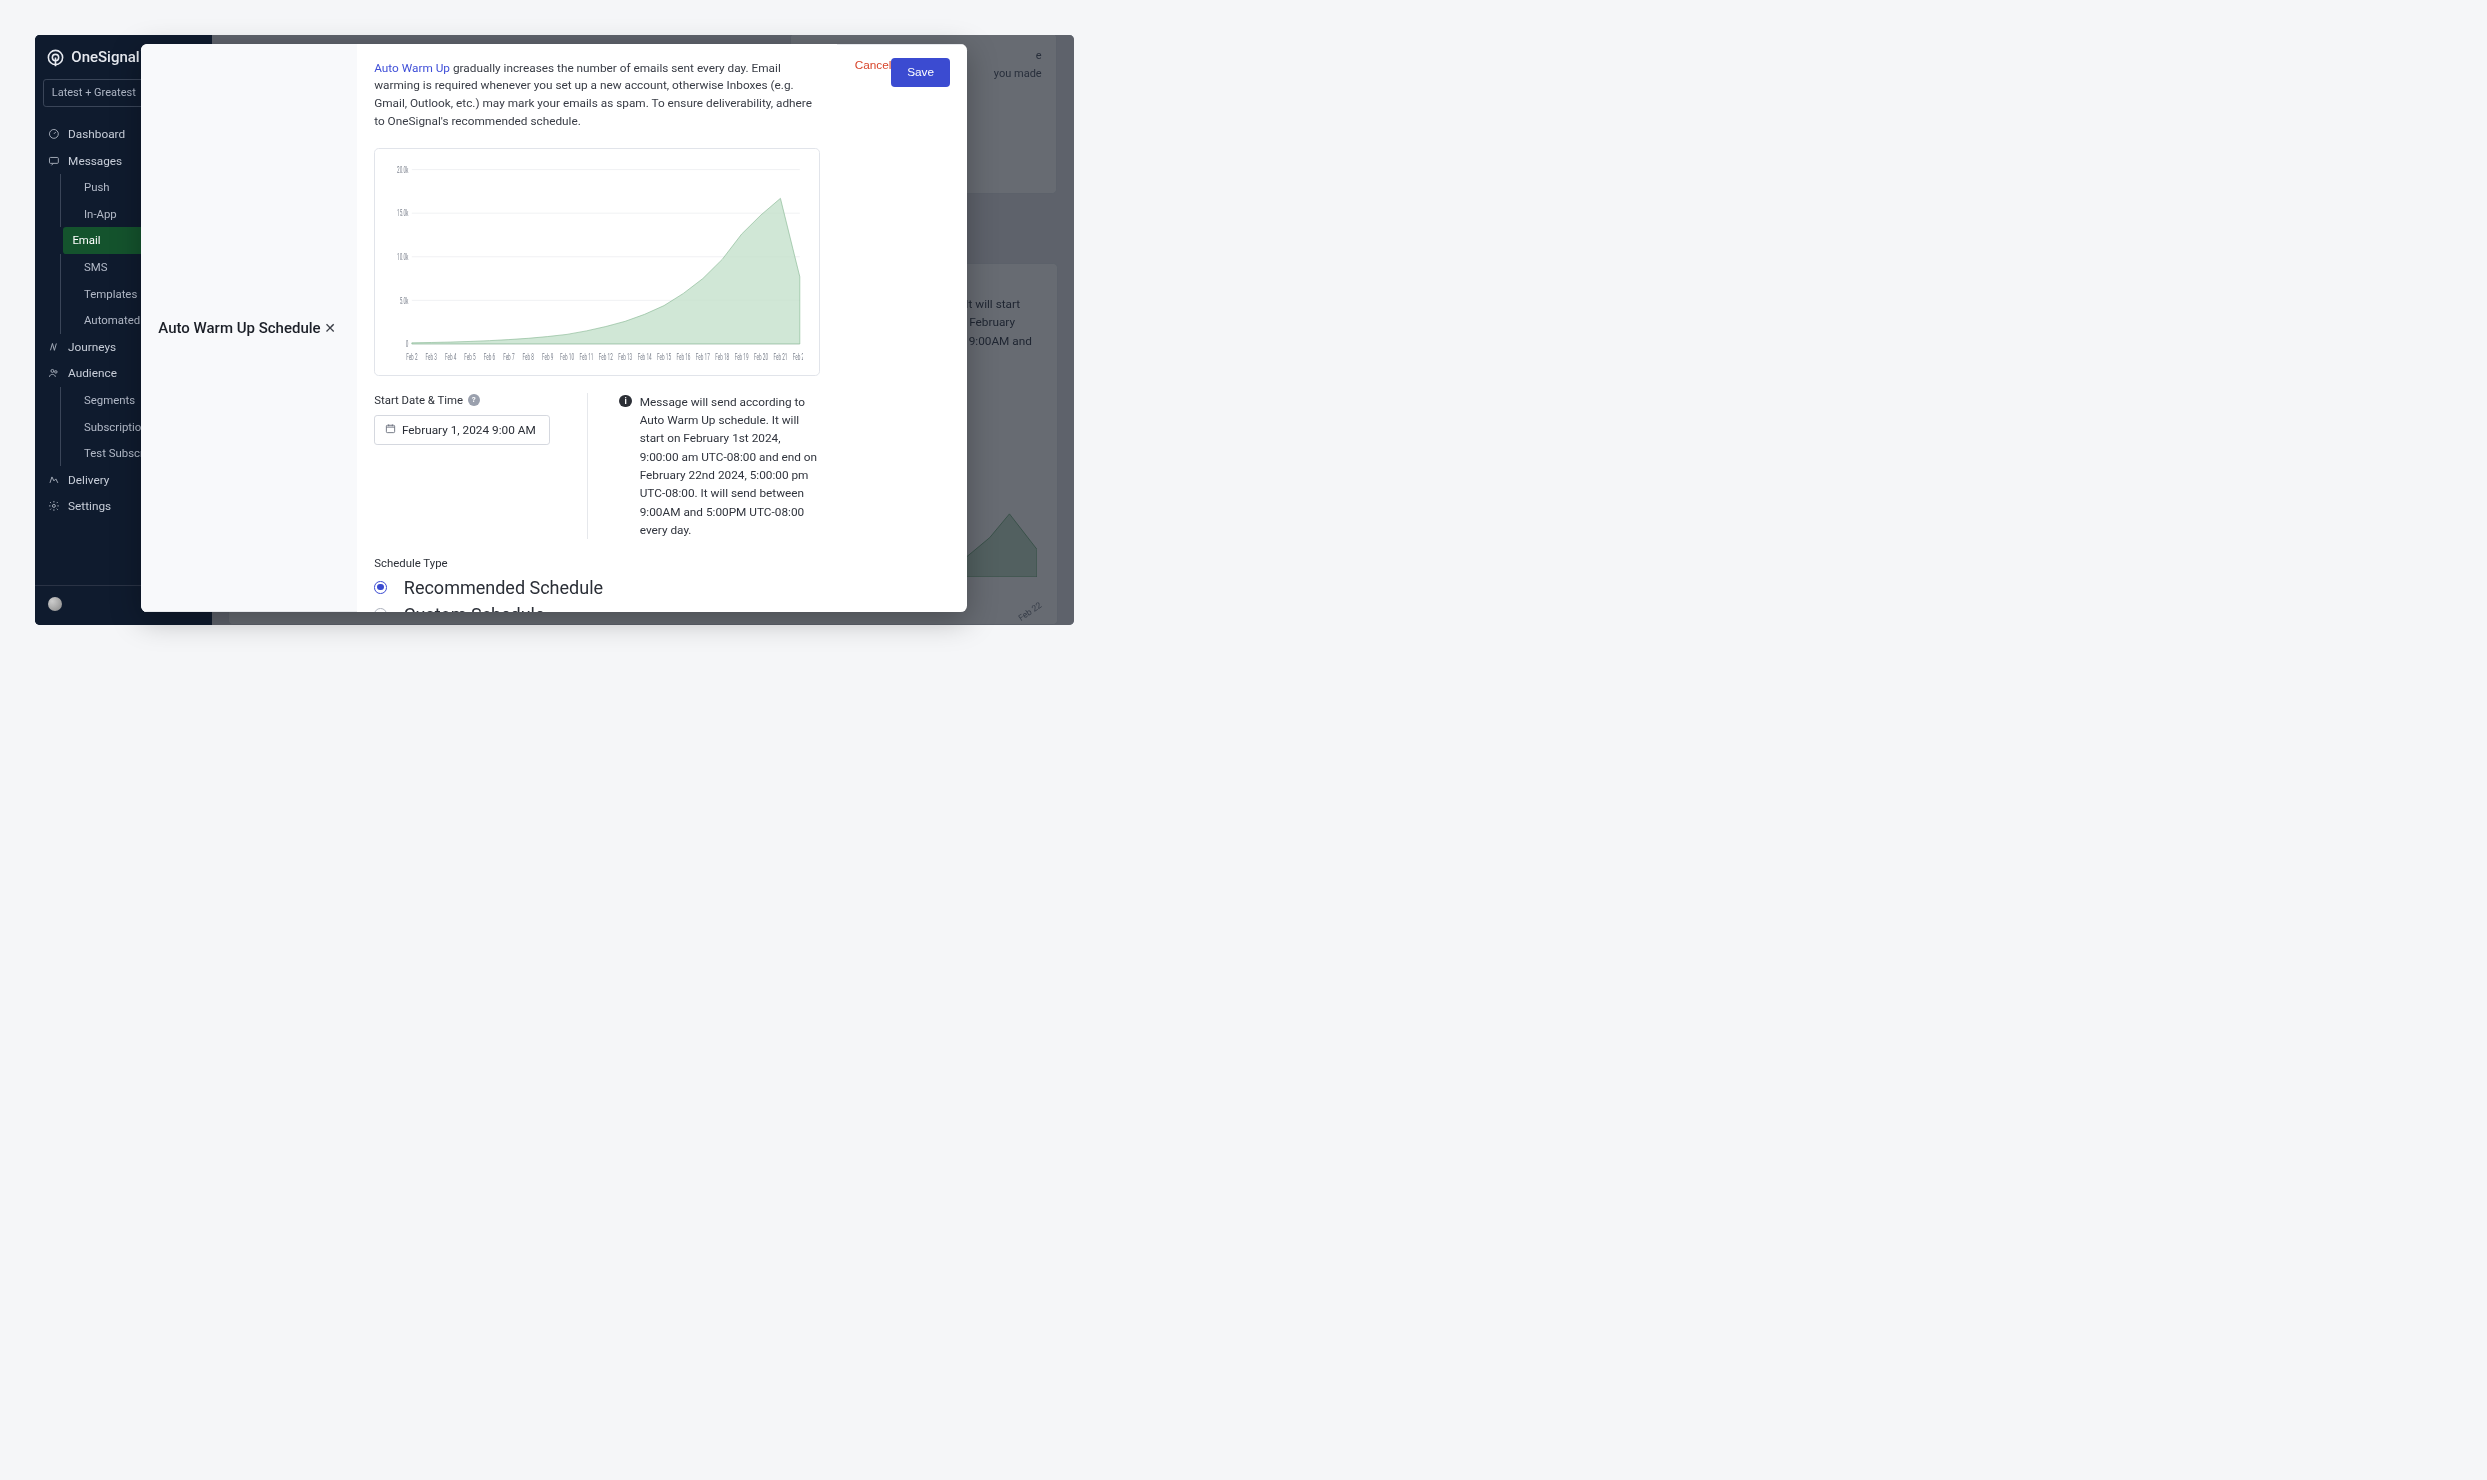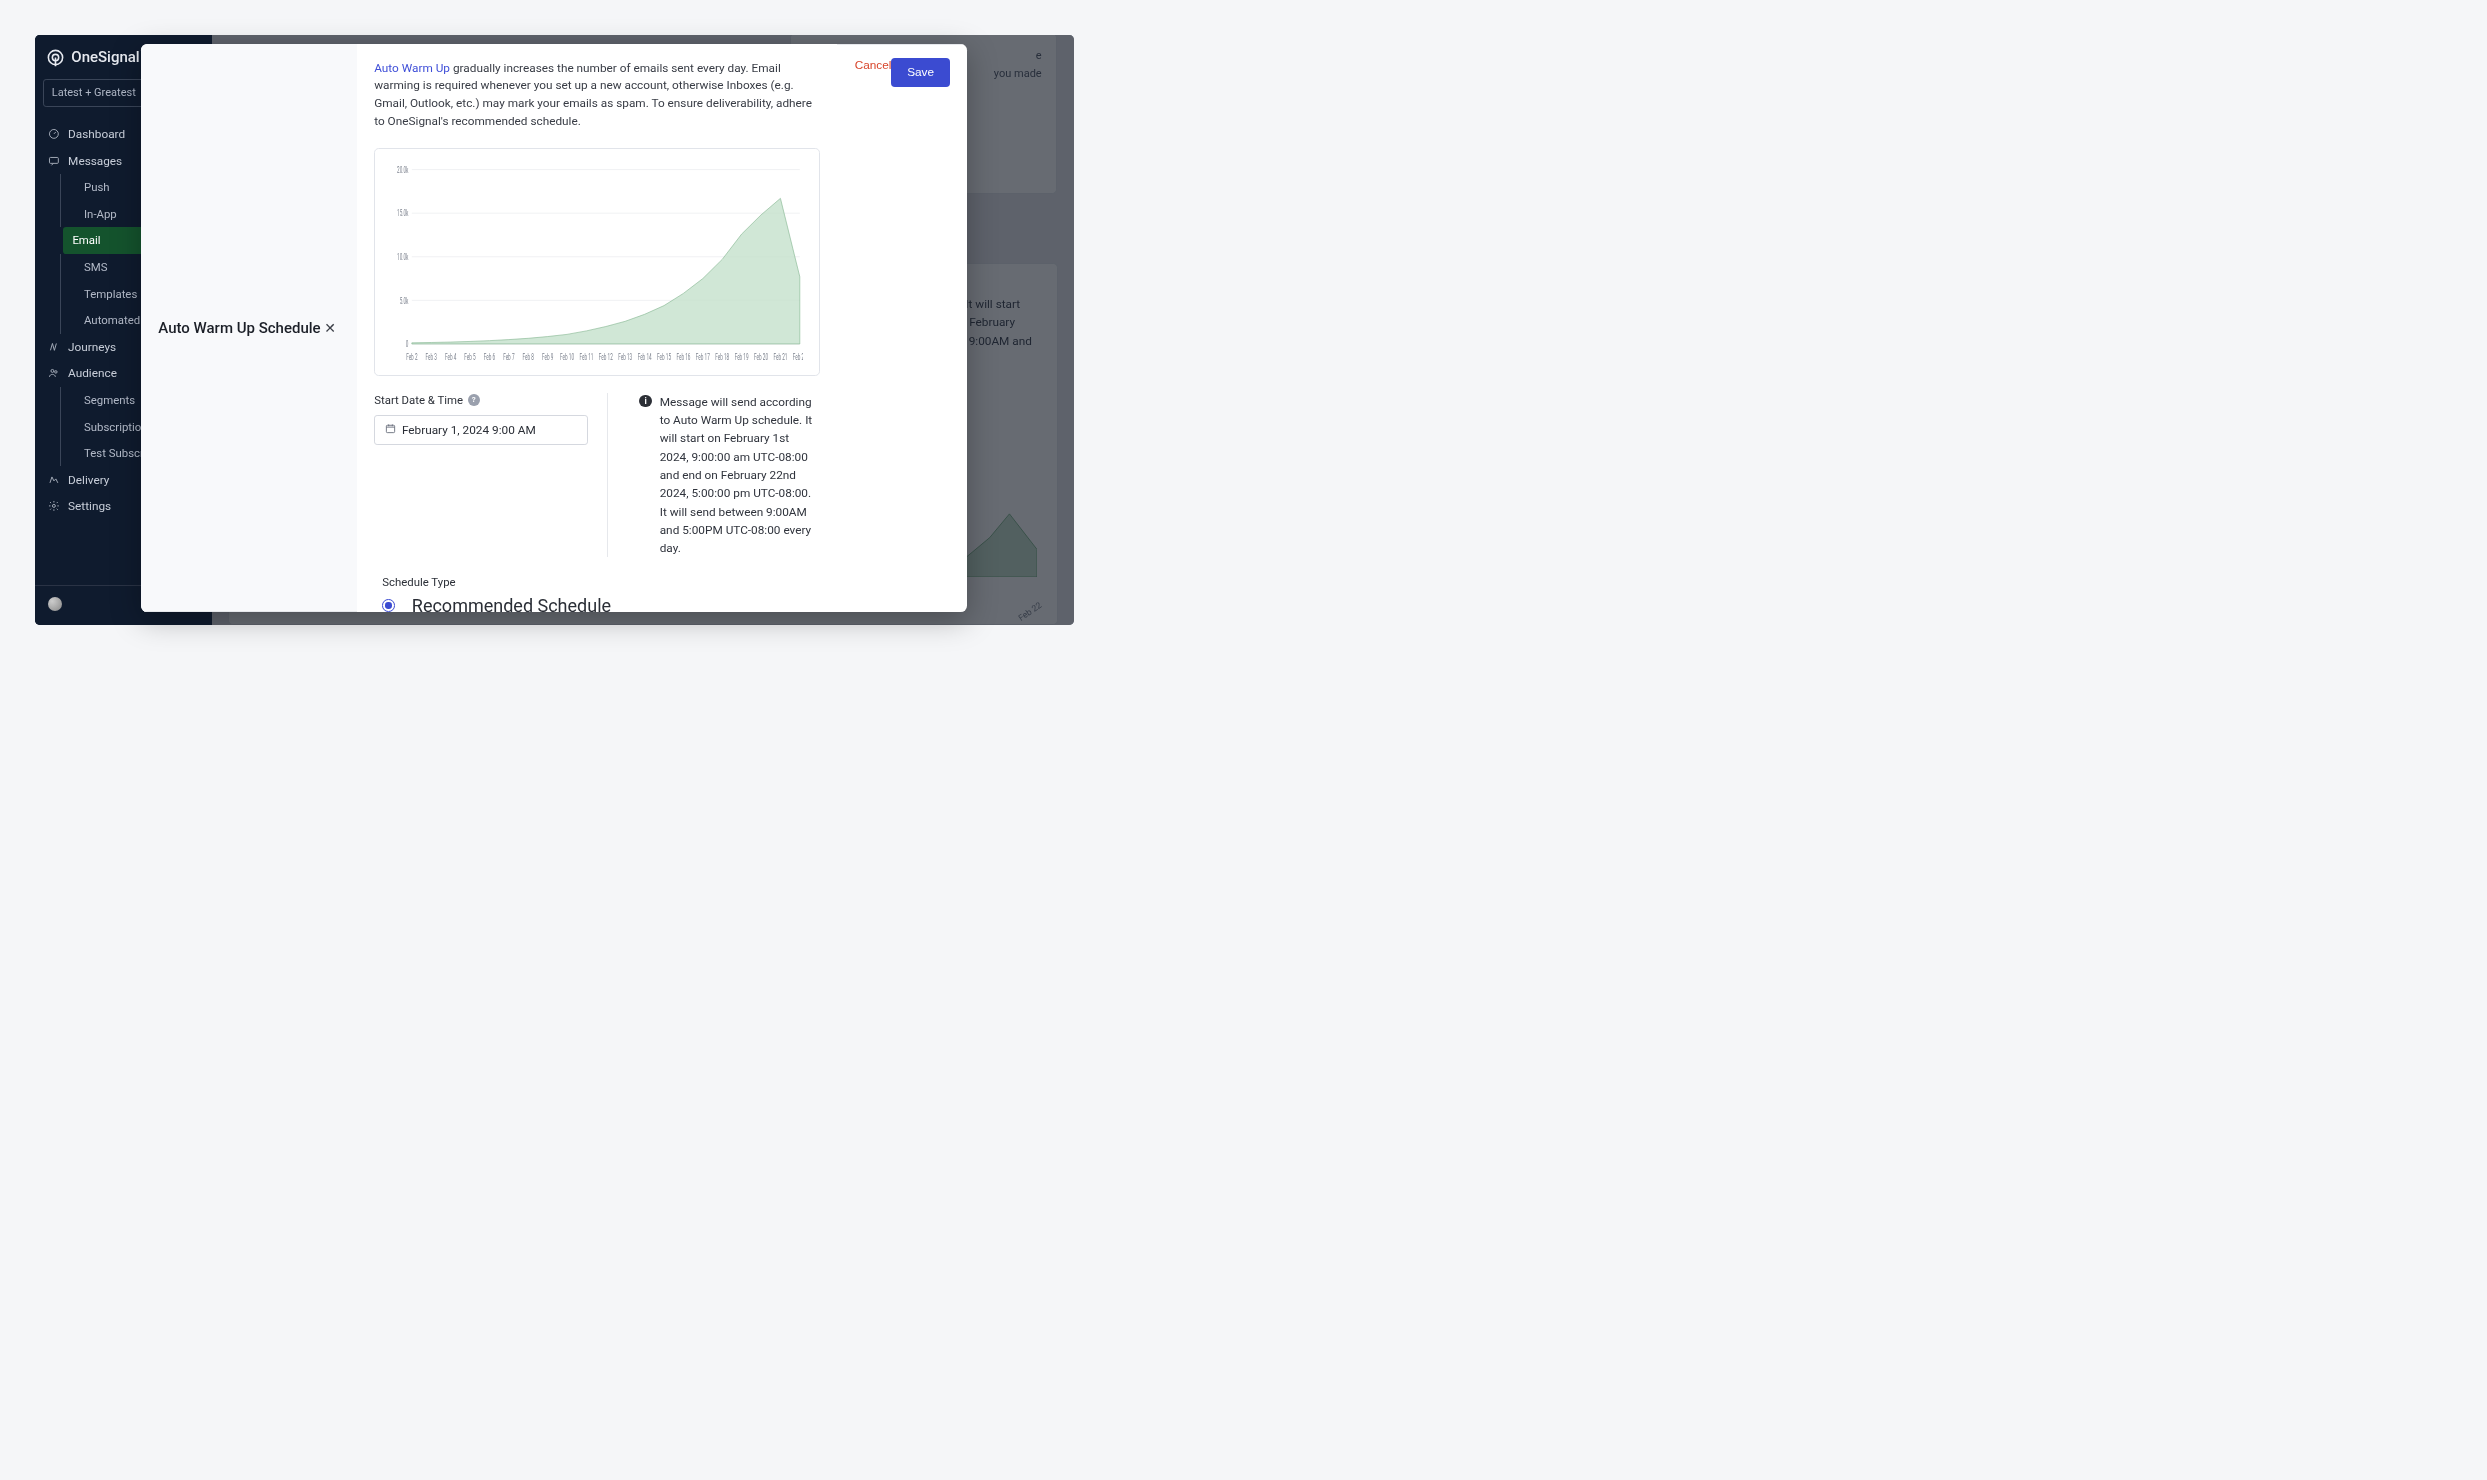--- a/index.html
+++ b/index.html
@@ -182,30 +182,30 @@
   .label { font-size: 11.4px; color: #2c3038; display: flex; align-items: center; gap: 4.7px; margin-bottom: 7.9px; }
   .help-icon {
     width: 11.8px; height: 11.8px; border-radius: 50%;
     background: #9aa0ad; color: #fff; display: inline-flex; align-items: center; justify-content: center;
     font-size: 7.9px; font-weight: bold;
   }
   .date-input {
     border: 0.8px solid #d5d8df; border-radius: 3.1px;
     padding: 7px 9.4px; font-size: 11.8px; color: #2a2e36;
     display: inline-flex; align-items: center; gap: 6.3px;
-    width: 214px;
+    width: 176px;
   }
   .info-icon {
     width: 12.6px; height: 12.6px; border-radius: 50%;
     background: #2c2f36; color: #fff; display: inline-flex; align-items: center; justify-content: center;
     font-size: 8.6px; font-weight: bold;
     flex-shrink: 0; margin-top: 1.6px;
   }
   .info-text { font-size: 11.8px; color: #30343d; line-height: 1.55; }
-  .schedule-type { margin-top: 17.3px; margin-left: 8px; }
+  .schedule-type { margin-top: 17.3px; }
   .radio-row { display: flex; align-items: center; gap: 17px; font-size: 18px; color: #2a2e36; margin-top: 6.3px; cursor: pointer; }
   .radio {
     width: 12.6px; height: 12.6px; border-radius: 50%; border: 1.2px solid #adb2bd;
     display: inline-flex; align-items: center; justify-content: center; flex-shrink: 0;
   }
   .radio.checked { border-color: #3b4bd1; }
   .radio.checked::after { content: ""; width: 6.3px; height: 6.3px; border-radius: 50%; background: #3b4bd1; }
 
   .modal-footer {
     border-top: 0.8px solid #e6e8ec;

